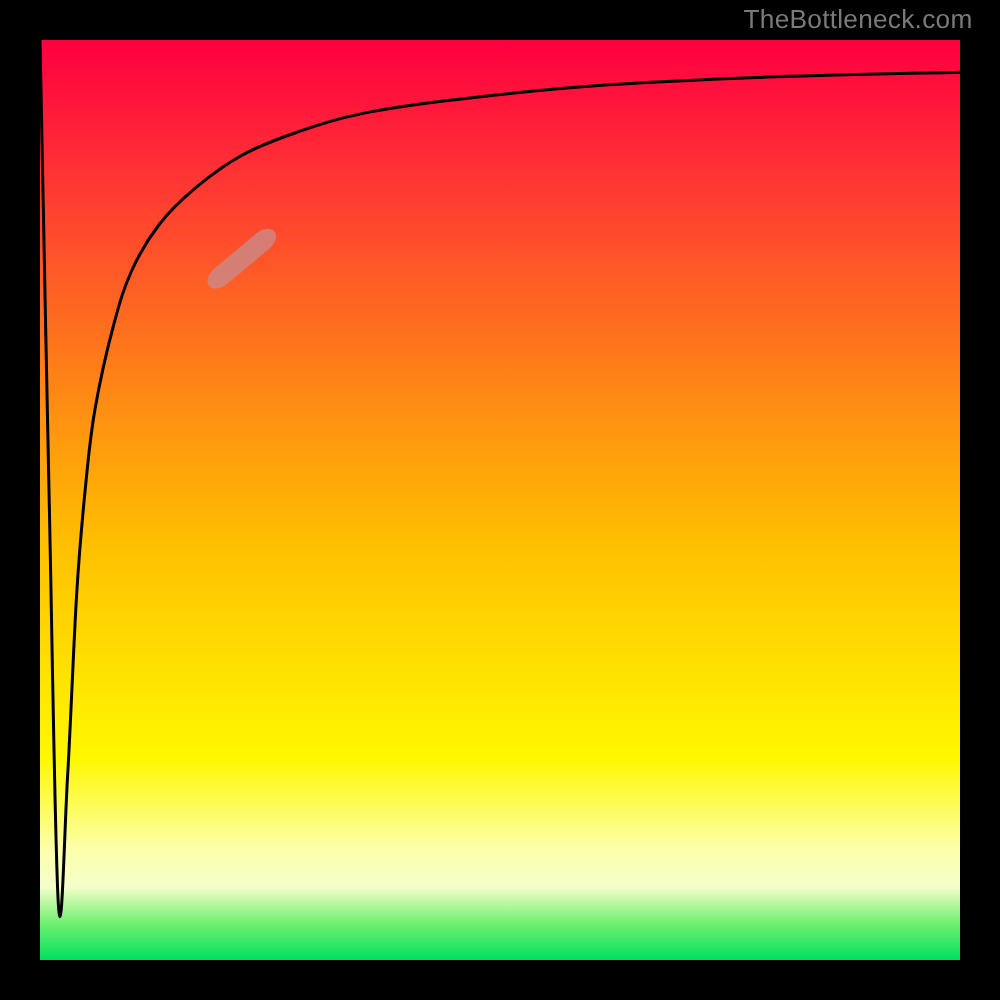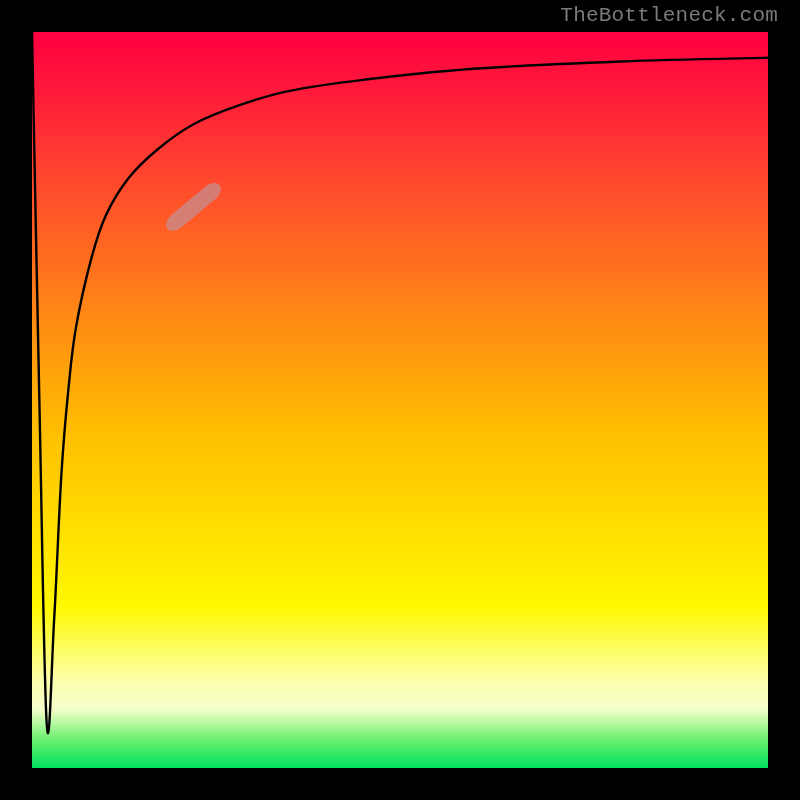--- a/index.html
+++ b/index.html
@@ -34,21 +34,21 @@
       #fcffaa 88%,
       #f5ffcc 92%,
       #70f070 96%,
       #00e060 100%
     );
   }
   .watermark {
     position: absolute;
     top: 4px;
     right: 22px;
-    font-family: Liberation Mono, monospace;
+    font-family: Liberation Sans, sans-serif;
     font-size: 21px;
     color: #7a7a7a;
     letter-spacing: 0.2px;
   }
   svg.curve {
     position: absolute;
     left: 0;
     top: 0;
     width: 736px;
     height: 736px;

